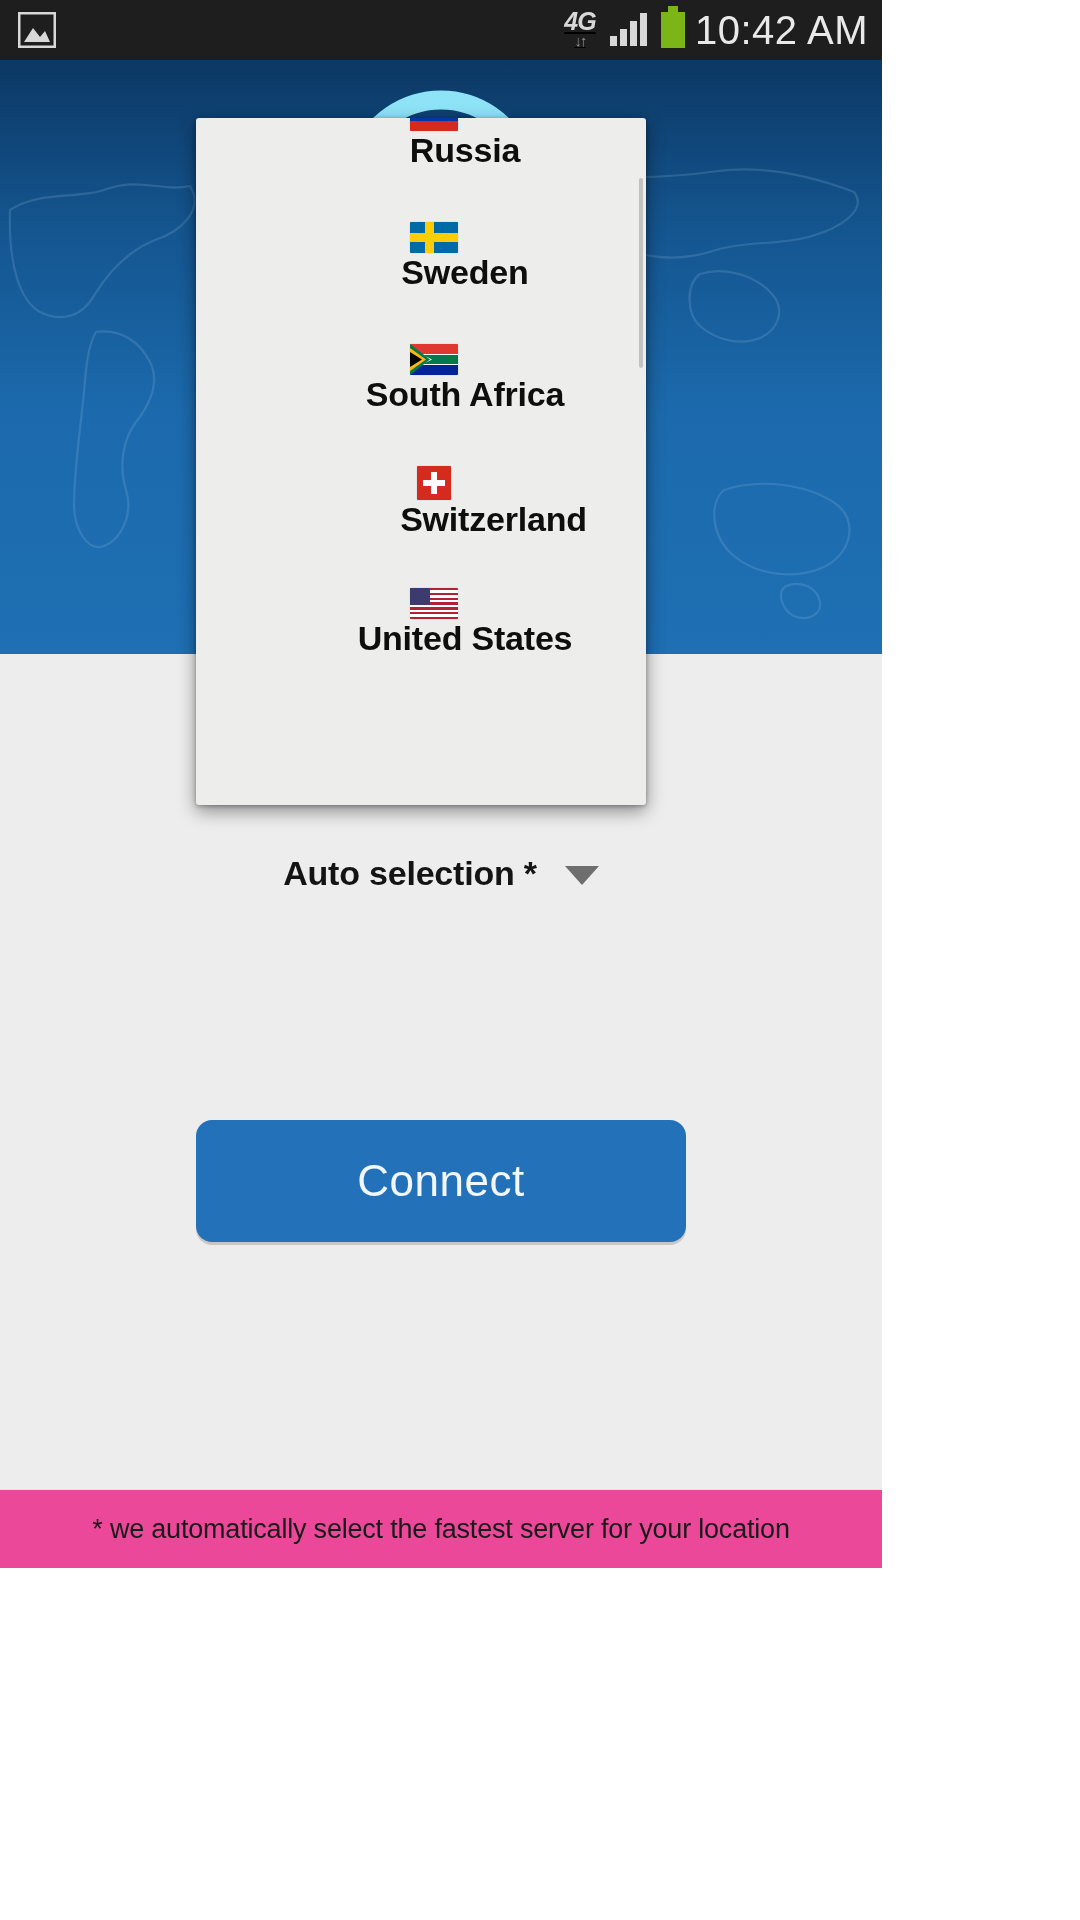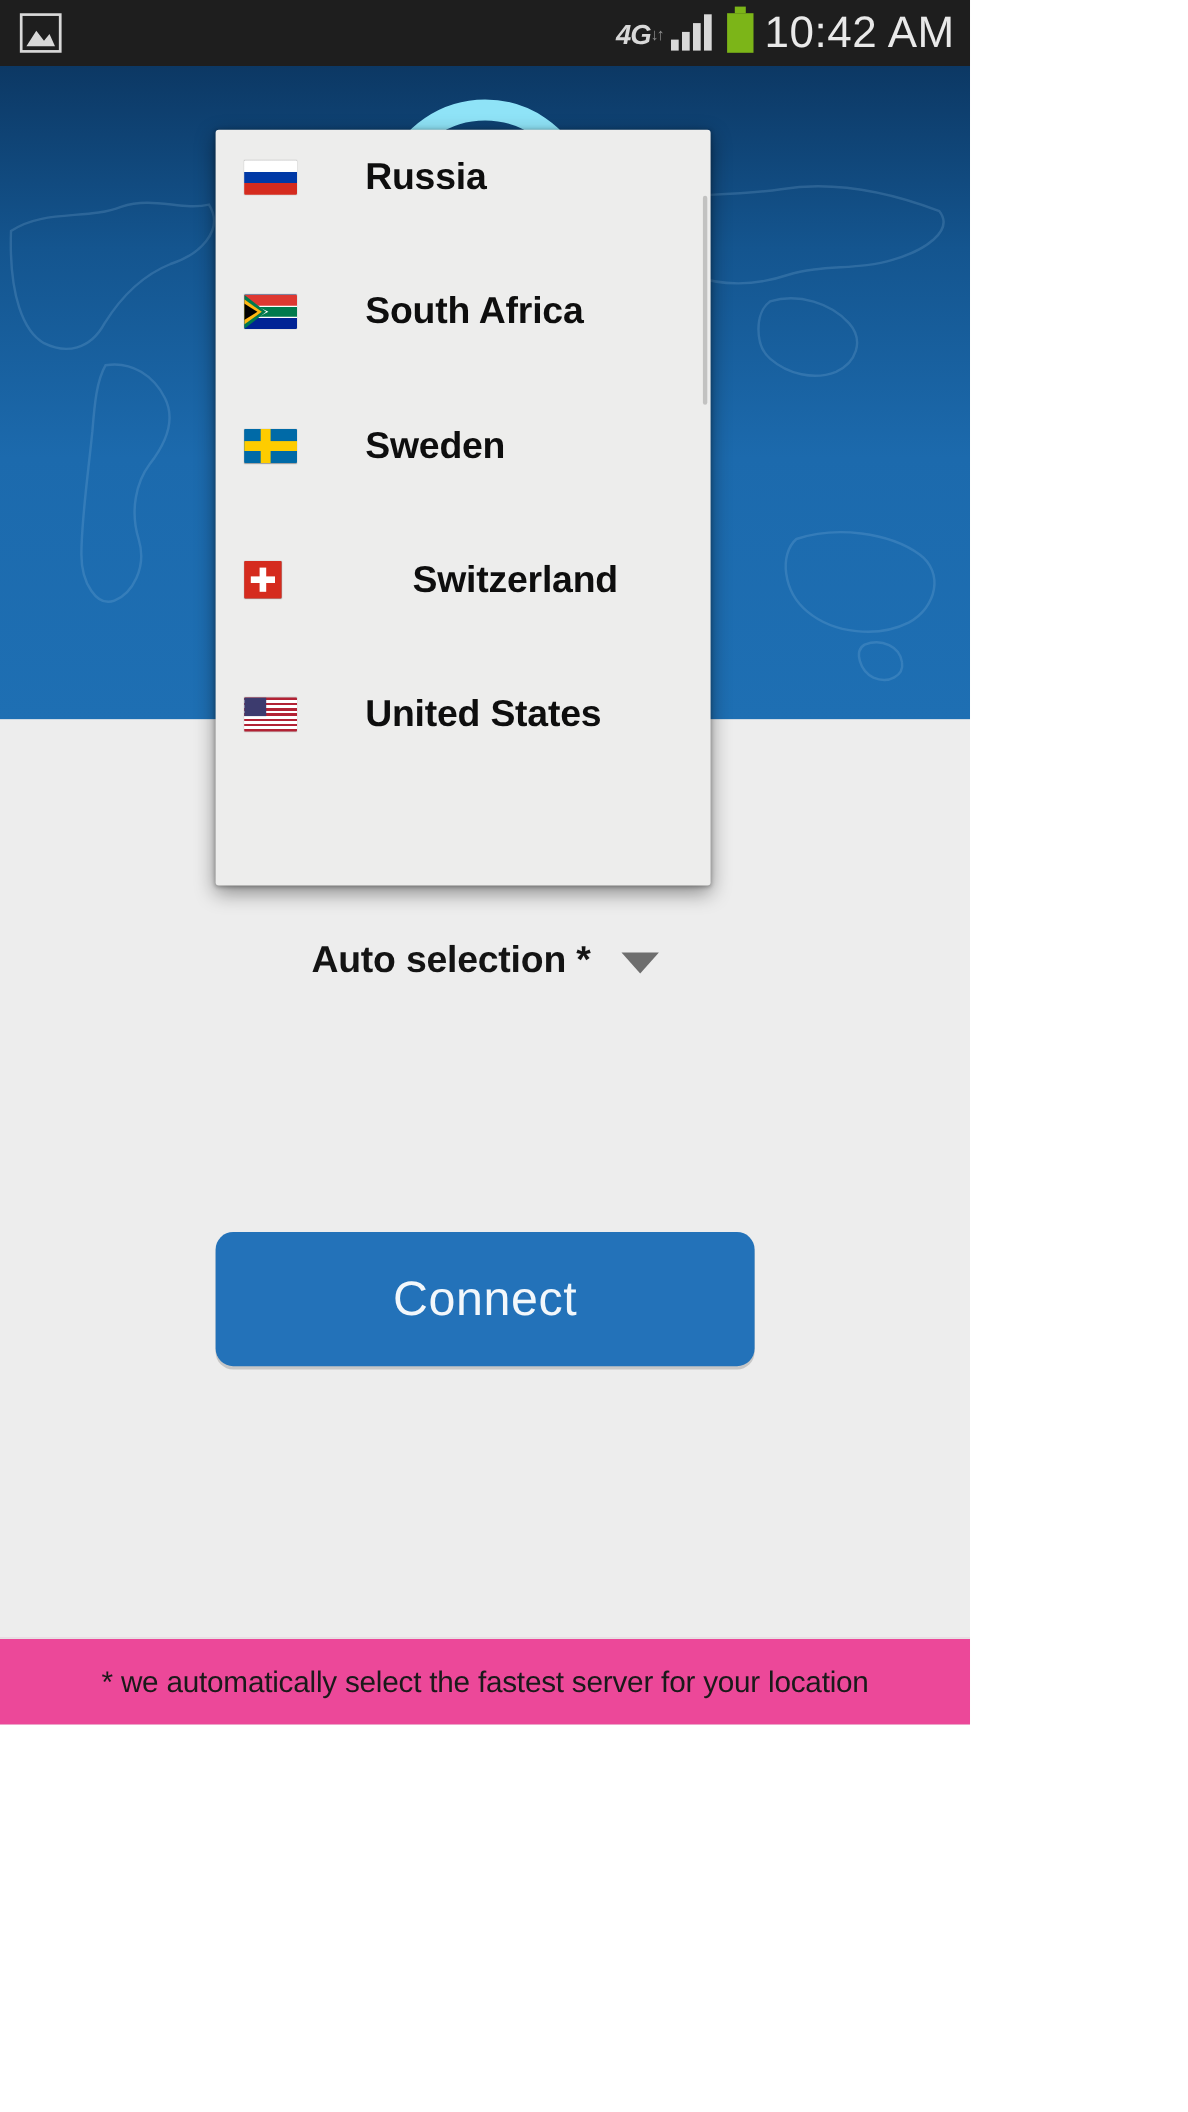--- a/index.html
+++ b/index.html
@@ -41,24 +41,26 @@
     height: 60px;
     display: flex;
     align-items: center;
     gap: 10px;
   }
   .net-4g {
     position: relative;
     width: 40px;
     height: 52px;
     display: flex;
+    flex-direction: column;
     align-items: center;
     justify-content: flex-start;
     padding-top: 4px;
     box-sizing: border-box;
+    text-decoration: underline;
   }
   .net-4g .lbl {
     color: #d8d8d8;
     font-size: 25px;
     font-weight: bold;
     font-style: italic;
     line-height: 26px;
     letter-spacing: -1px;
   }
   .net-4g .arrows {
@@ -227,20 +229,21 @@
     top: -18px;
     width: 450px;
   }
   .dd-item {
     height: 122px;
     display: flex;
     align-items: center;
     padding-left: 26px;
     box-sizing: border-box;
     cursor: pointer;
+    flex-direction: column;
   }
   .dd-item .flag {
     width: 48px;
     height: 31px;
     flex: 0 0 auto;
     position: relative;
     overflow: hidden;
     border-radius: 1px;
     box-shadow: 0 0 1px rgba(0,0,0,0.35);
   }
@@ -350,37 +353,37 @@
     <span class="note">* we automatically select the fastest server for your location</span>
   </div>
 
   <div class="dropdown">
     <div class="dd-scroll">
       <div class="dd-item">
         <span class="flag f-ru"></span>
         <span class="name">Russia</span>
       </div>
       <div class="dd-item">
+        <span class="flag f-se"></span>
+        <span class="name">Sweden</span>
+      </div>
+      <div class="dd-item">
         <span class="flag f-za">
           <svg width="48" height="31" viewBox="0 0 48 31" style="position:absolute;left:0;top:0">
             <rect width="48" height="31" fill="#ffffff"></rect>
             <path d="M0 0 H48 V10 H0 Z" fill="#de3831"></path>
             <path d="M0 21 H48 V31 H0 Z" fill="#002395"></path>
             <path d="M0 0 L20 15.5 L0 31 Z" fill="#007a4d"></path>
             <path d="M0 4 L16 15.5 L0 27 Z" fill="#ffb612"></path>
             <path d="M0 8 L12 15.5 L0 23 Z" fill="#000000"></path>
             <path d="M13 11 L48 11 L48 20 L13 20 L22 15.5 Z" fill="#007a4d"></path>
           </svg>
         </span>
         <span class="name">South Africa</span>
       </div>
-      <div class="dd-item">
-        <span class="flag f-se"></span>
-        <span class="name">Sweden</span>
-      </div>
       <div class="dd-item square-pad">
         <span class="flag square f-ch"></span>
         <span class="name">Switzerland</span>
       </div>
       <div class="dd-item">
         <span class="flag f-us"></span>
         <span class="name">United States</span>
       </div>
     </div>
     <div class="dd-bar"></div>

